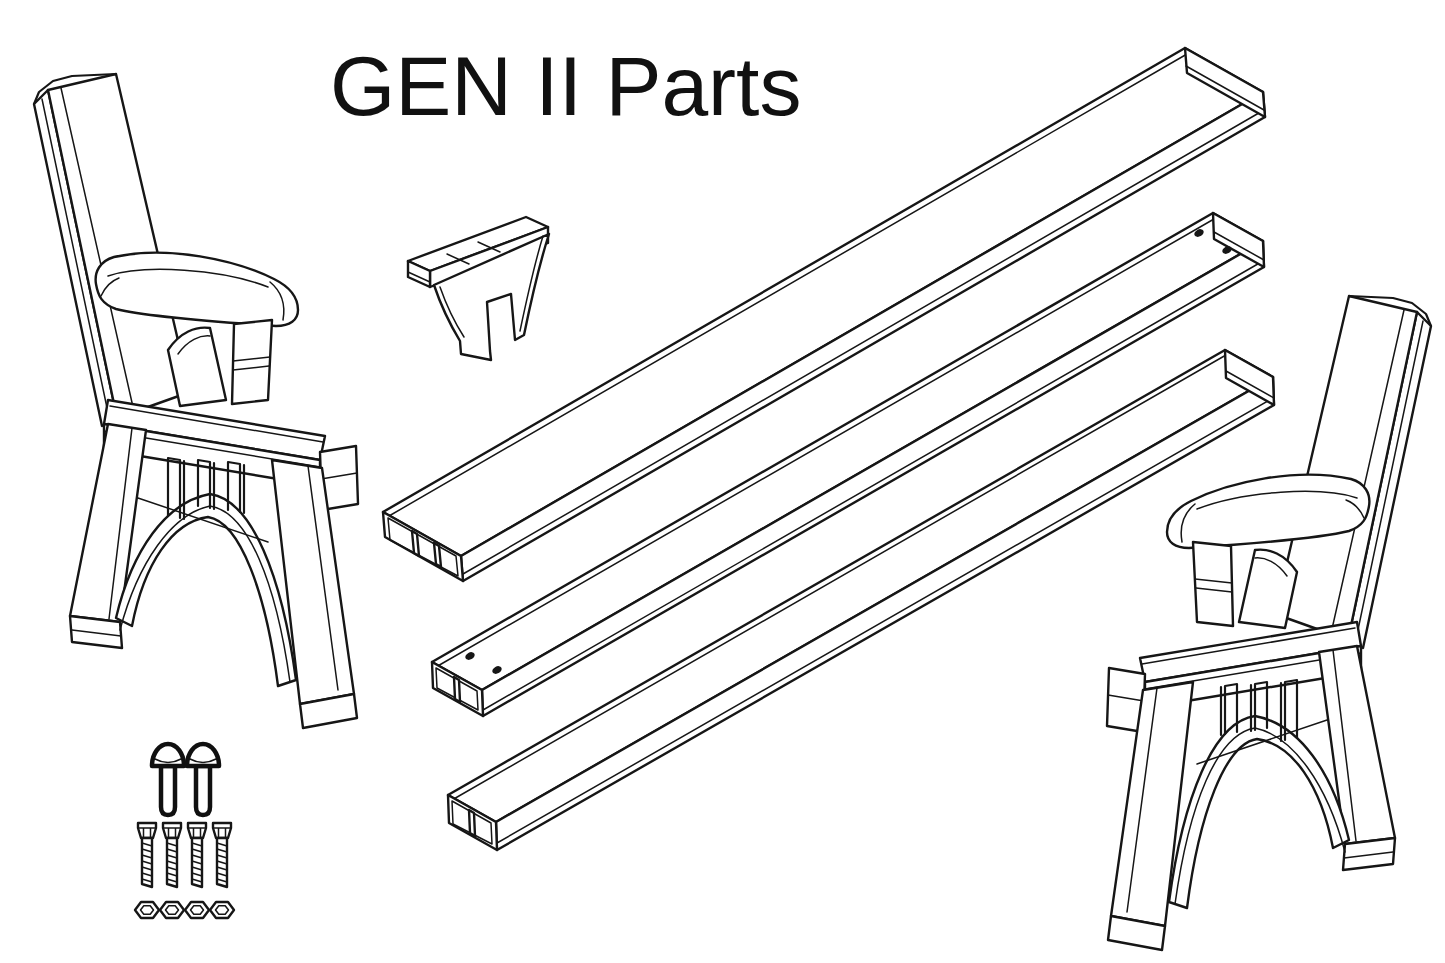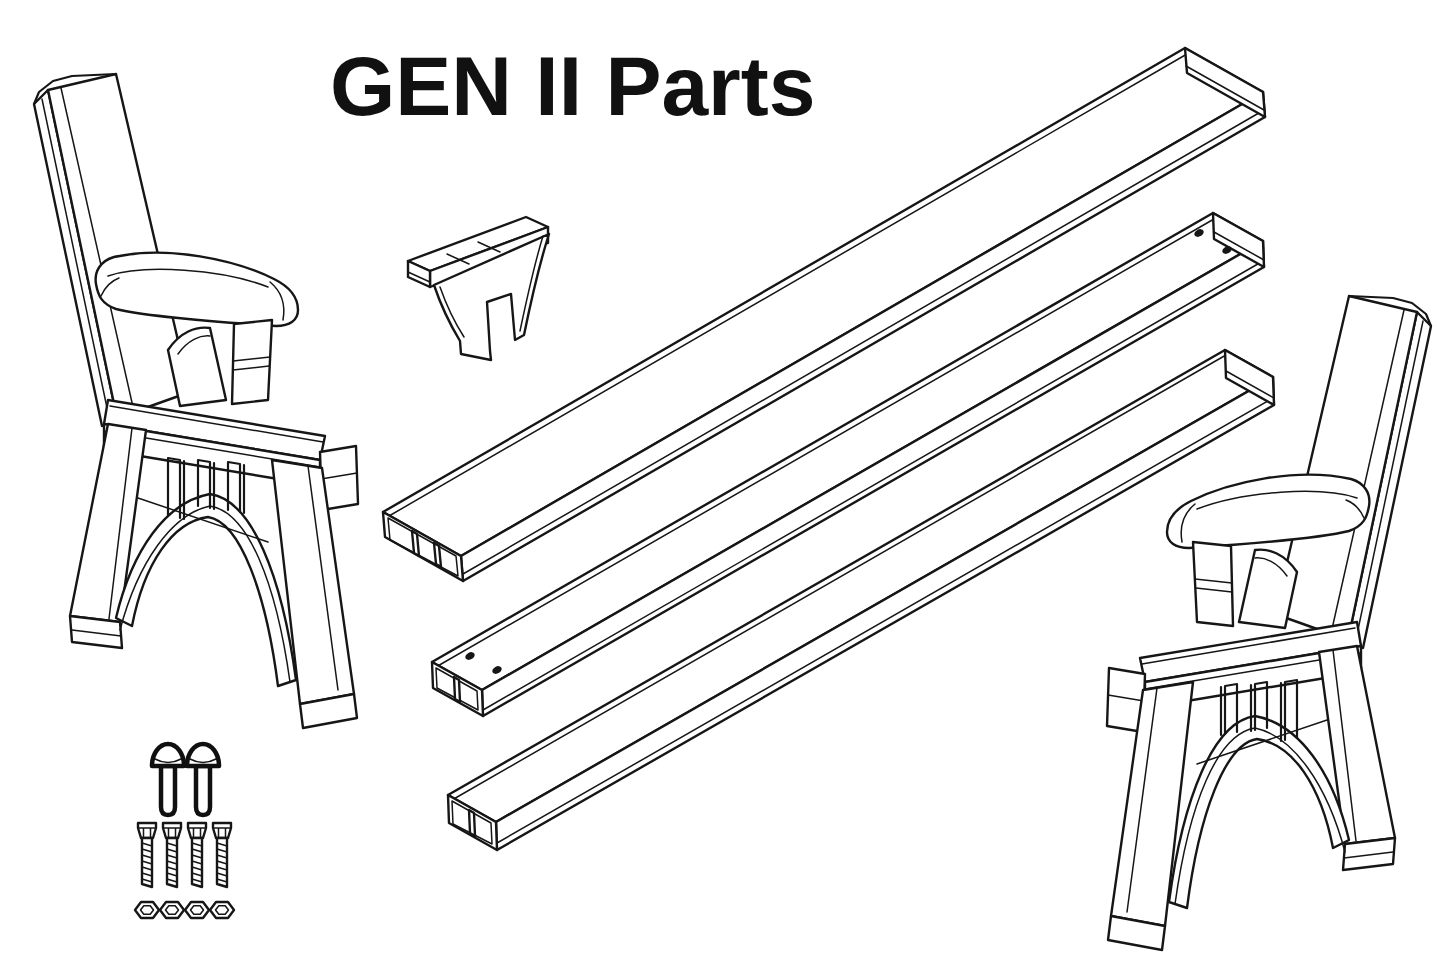--- a/index.html
+++ b/index.html
@@ -3,21 +3,21 @@
 <meta charset="utf-8">
 <style>
   html,body { margin:0; padding:0; background:#ffffff; }
   .canvas {
     position:relative; width:1445px; height:963px;
     background:#ffffff; overflow:hidden;
     font-family:"Liberation Sans", sans-serif;
   }
   .page-title {
     position:absolute; left:330px; top:42px;
-    font-size:84px; font-weight:700; color:#111111;
+    font-size:84px; font-weight:400; color:#111111;
     letter-spacing:0px; white-space:nowrap; line-height:1.05;
   }
   .drawing { position:absolute; }
   svg { display:block; }
   .ln   { stroke:#161616; stroke-width:2.2; fill:none; stroke-linejoin:round; stroke-linecap:round; }
   .lnw  { stroke:#161616; stroke-width:2.4; fill:#ffffff; stroke-linejoin:round; stroke-linecap:round; }
   .thin { stroke:#161616; stroke-width:1.5; fill:none; stroke-linejoin:round; stroke-linecap:round; }
   .bold { stroke:#101010; stroke-width:4.5; fill:#ffffff; stroke-linejoin:round; stroke-linecap:round; }
   .hole { fill:#161616; stroke:none; }
 </style>

